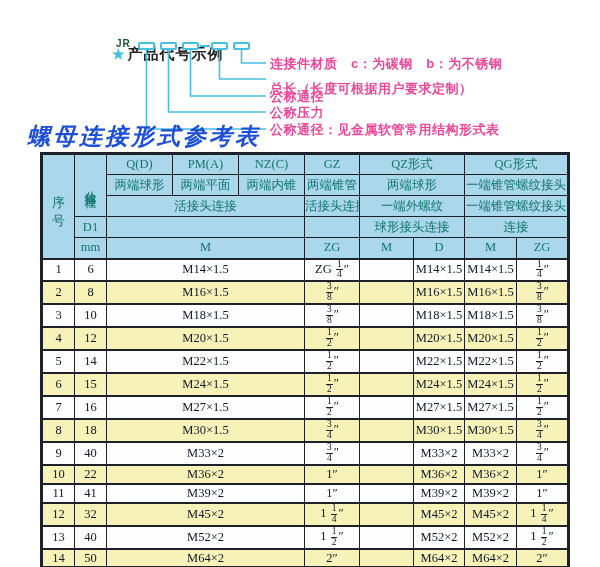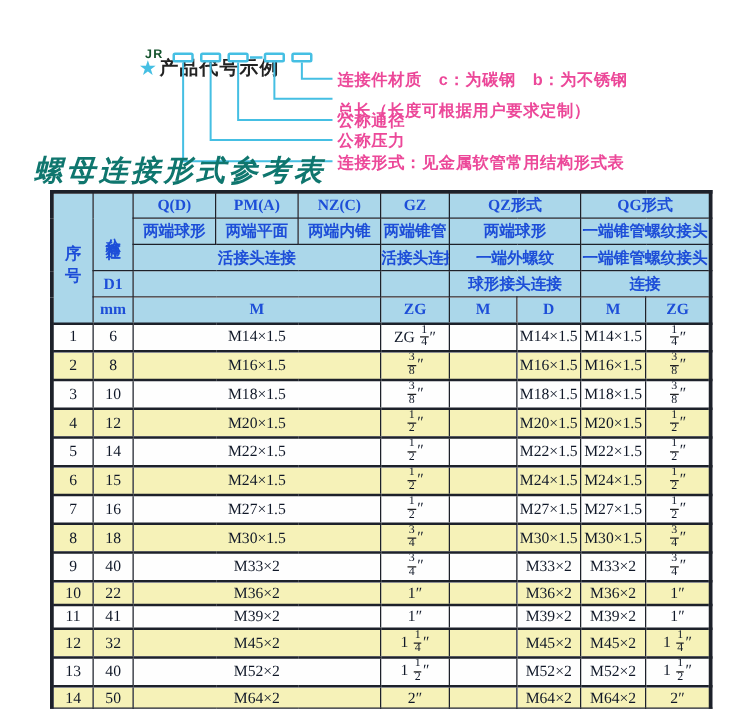--- a/index.html
+++ b/index.html
@@ -37,42 +37,42 @@
     position:absolute; left:270px; height:16px;
     font-size:13px; font-weight:bold; color:#ec4899; white-space:nowrap;
     letter-spacing:0.5px;
   }
 
   
   .table-title {
     position:absolute; left:27px; top:121px;
     font-family:"DejaVu Serif", serif;
     font-style:italic; font-weight:bold;
-    font-size:23px; color:#0f766e; letter-spacing:3px;
+    font-size:23px; color:#1d4ed8; letter-spacing:3px;
     white-space:nowrap;
   }
 
   
   table.ref {
     position:absolute; left:40px; top:152px;
     width:527px; table-layout:fixed;
     border-collapse:collapse;
     border:3px solid var(--border-col);
     font-family:"Liberation Serif", serif;
     color:#101828;
   }
   table.ref th, table.ref td {
     border:1px solid var(--border-col);
     text-align:center; vertical-align:middle;
     overflow:hidden; white-space:nowrap;
   }
   table.ref thead th {
     background:var(--header-bg);
-    font-weight:bold; font-size:12.5px; height:21px;
-    color:#1d4ed8;
+    font-weight:normal; font-size:12.5px; height:21px;
+    color:#0f766e;
   }
   table.ref thead { border-bottom:2px solid var(--border-col); }
   table.ref tbody td {
     border-width:2px 1px; height:19px;
     font-size:12.5px; background:#fefefe;
   }
   table.ref tbody tr.alt td { background:var(--row-alt-bg); }
 
   .vert {
     display:inline-block; writing-mode:vertical-rl; text-orientation:upright;
@@ -107,21 +107,21 @@
   <polyline points="219.5,50 219.5,79 266,79"></polyline>
   <polyline points="190.5,50 190.5,96 266,96"></polyline>
   <polyline points="168.5,50 168.5,112 266,112"></polyline>
   <polyline points="146.5,50 146.5,129 266,129"></polyline>
 </svg>
 
 <div class="code-label" style="top:55px">连接件材质　c：为碳钢　b：为不锈钢</div>
 <div class="code-label" style="top:80px">总长（长度可根据用户要求定制）</div>
 <div class="code-label" style="top:88px">公称通径</div>
 <div class="code-label" style="top:104px">公称压力</div>
-<div class="code-label" style="top:121px">连接形式：见金属软管常用结构形式表</div>
+<div class="code-label" style="top:121px">公称通径：见金属软管常用结构形式表</div>
 
 <div class="table-title">螺母连接形式参考表</div>
 
 <table class="ref">
   <colgroup>
     <col style="width:33px">
       <col style="width:32px">
     <col style="width:66px">
       <col style="width:66px">
       <col style="width:66px">

